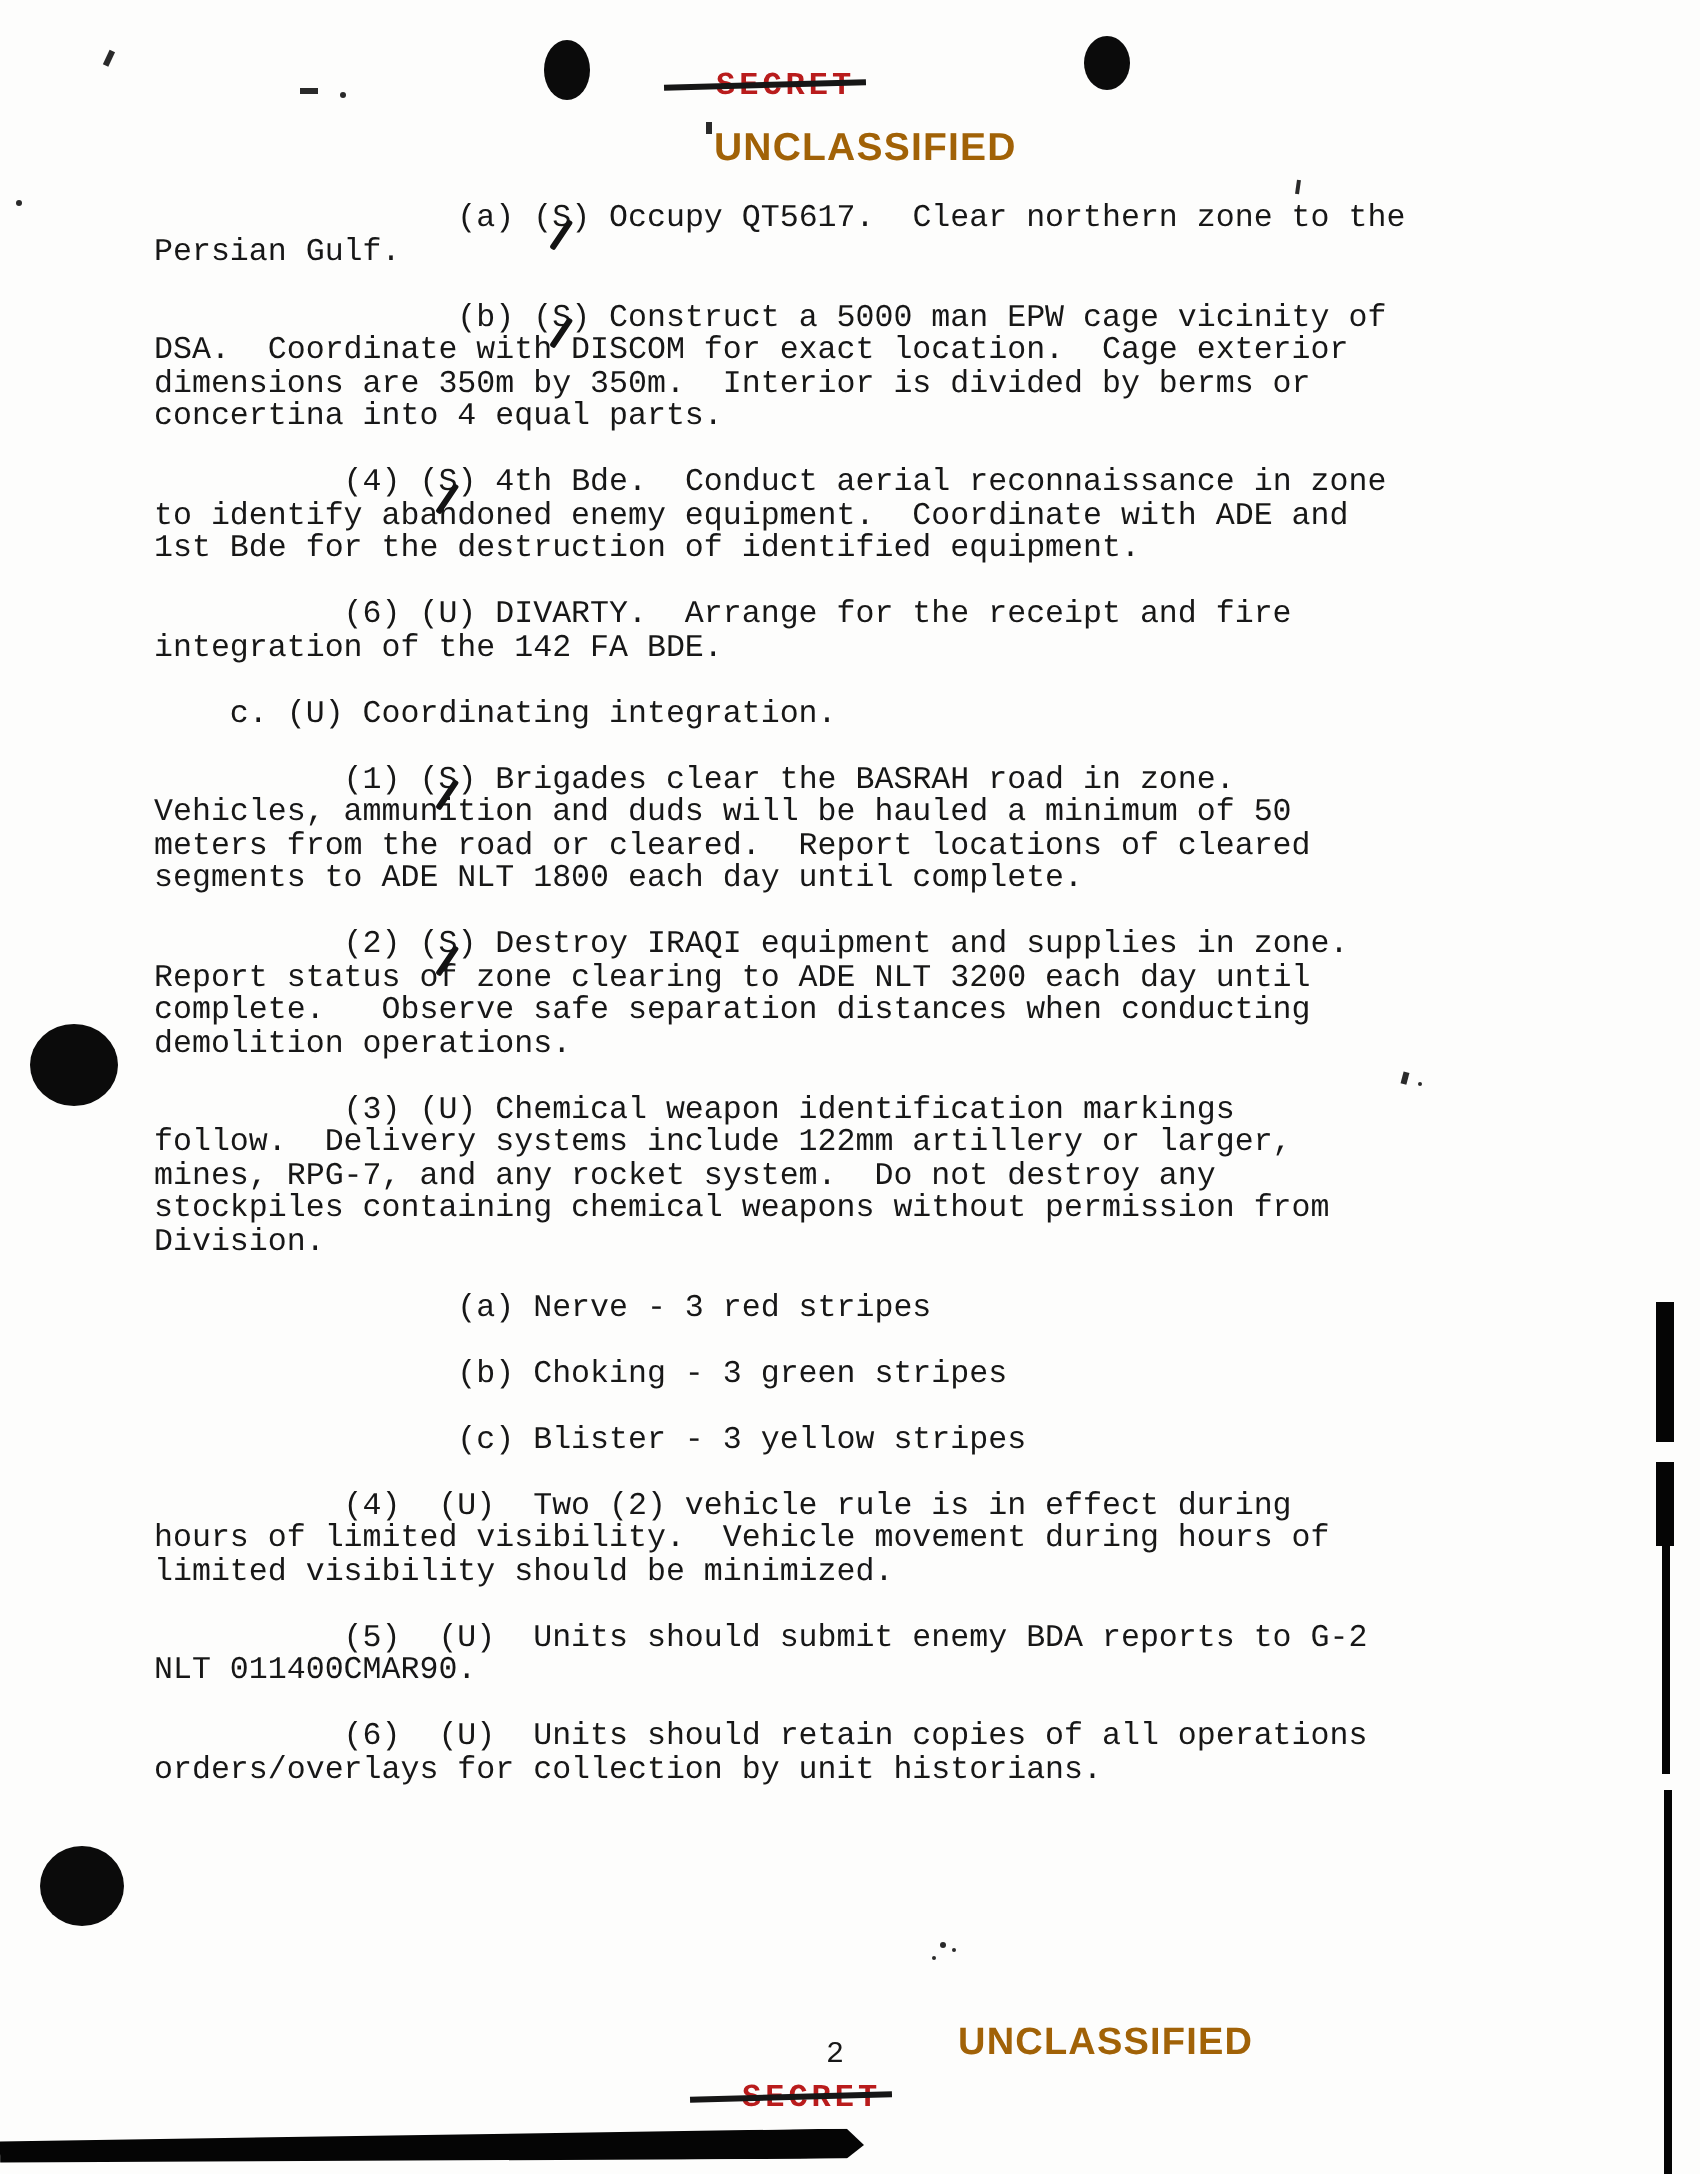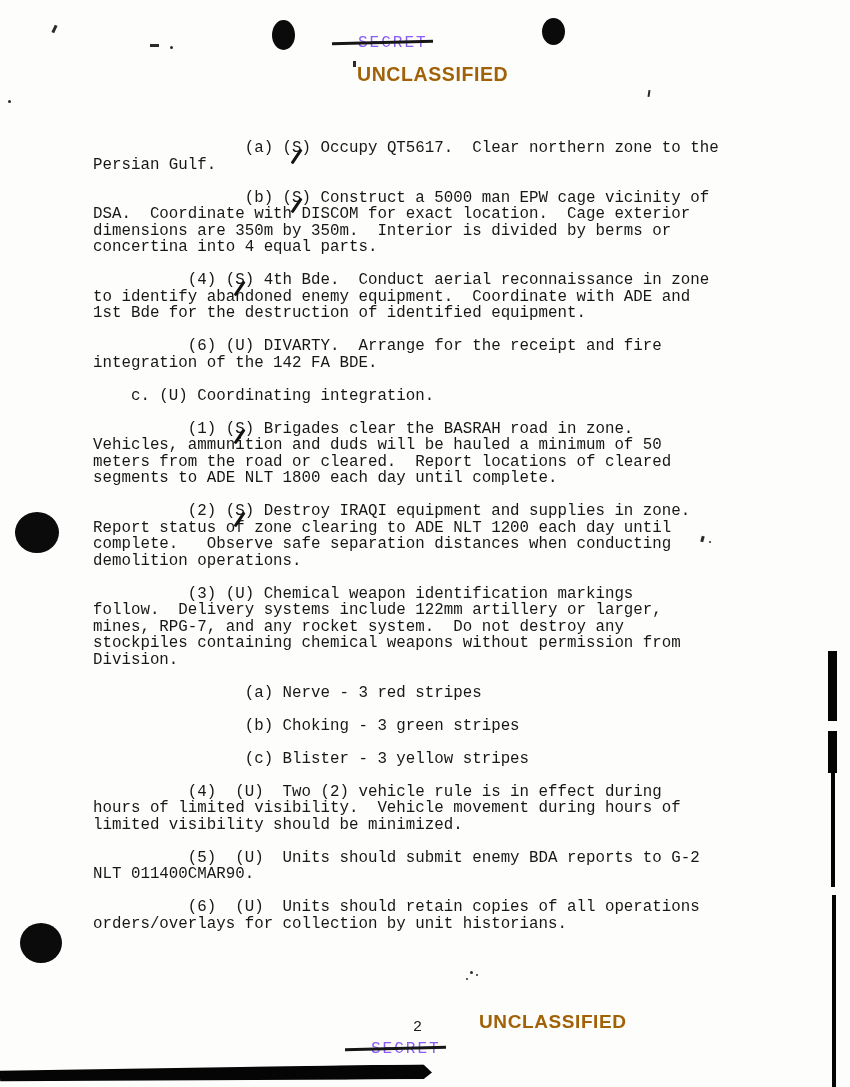--- a/index.html
+++ b/index.html
@@ -3,31 +3,31 @@
 <meta charset="utf-8">
 <style>
   html,body { margin:0; padding:0; background:#888; }
   .page {
     position:relative; width:850px; height:1087px; margin:0 auto;
     background:#fdfdfc; overflow:hidden;
     font-family:"Liberation Mono","DejaVu Sans Mono",monospace;
     color:#171717;
   }
   
-  .body-text { position:absolute; left:93px; top:101px; font-size:15.8px; line-height:16.5px;margin-top:39px; }
+  .body-text { position:absolute; left:77px; top:101px; font-size:15.8px; line-height:16.5px; }
   .para { white-space:pre; margin:0 0 16.5px 0; }
   .cmark { position:relative; display:inline-block; }
   .cmark::after {
     content:""; position:absolute; left:-4px; bottom:-1px;
     width:17px; height:2.7px; background:#131313; border-radius:1px;
     transform:rotate(-56deg); transform-origin:center;
   }
   
   .stamp-secret {
-    position:absolute; font-weight:normal; font-size:16px; letter-spacing:2px; color:#8b5cf6;
+    position:absolute; font-weight:bold; font-size:16px; letter-spacing:2px; color:#b91c1c;
   }
   .stamp-secret::after {
     content:""; position:absolute; left:-26px; right:-5px; top:7px; height:3.2px;
     background:#161616; transform:rotate(-1.5deg);
   }
   .secret-top { left:358px; top:34px; }
   .secret-bottom { left:371px; top:1040px; }
   .banner {
     position:absolute; font-family:"Liberation Sans","DejaVu Sans",sans-serif;
     font-weight:bold; color:#a16207; letter-spacing:0.6px;
@@ -90,21 +90,21 @@
 to identify abandoned enemy equipment.  Coordinate with ADE and
 1st Bde for the destruction of identified equipment.</span></div>
     <div class="para"><span>          (6) (U) DIVARTY.  Arrange for the receipt and fire
 integration of the 142 FA BDE.</span></div>
     <div class="para"><span>    c. (U) Coordinating integration.</span></div>
     <div class="para"><span>          (1) (</span><span class="cmark">S</span><span>) Brigades clear the BASRAH road in zone.
 Vehicles, ammunition and duds will be hauled a minimum of 50
 meters from the road or cleared.  Report locations of cleared
 segments to ADE NLT 1800 each day until complete.</span></div>
     <div class="para"><span>          (2) (</span><span class="cmark">S</span><span>) Destroy IRAQI equipment and supplies in zone.
-Report status of zone clearing to ADE NLT 1200 each day until
+Report status of zone clearing to ADE NLT 3200 each day until
 complete.   Observe safe separation distances when conducting
 demolition operations.</span></div>
     <div class="para"><span>          (3) (U) Chemical weapon identification markings
 follow.  Delivery systems include 122mm artillery or larger,
 mines, RPG-7, and any rocket system.  Do not destroy any
 stockpiles containing chemical weapons without permission from
 Division.</span></div>
     <div class="para"><span>                (a) Nerve - 3 red stripes</span></div>
     <div class="para"><span>                (b) Choking - 3 green stripes</span></div>
     <div class="para"><span>                (c) Blister - 3 yellow stripes</span></div>

